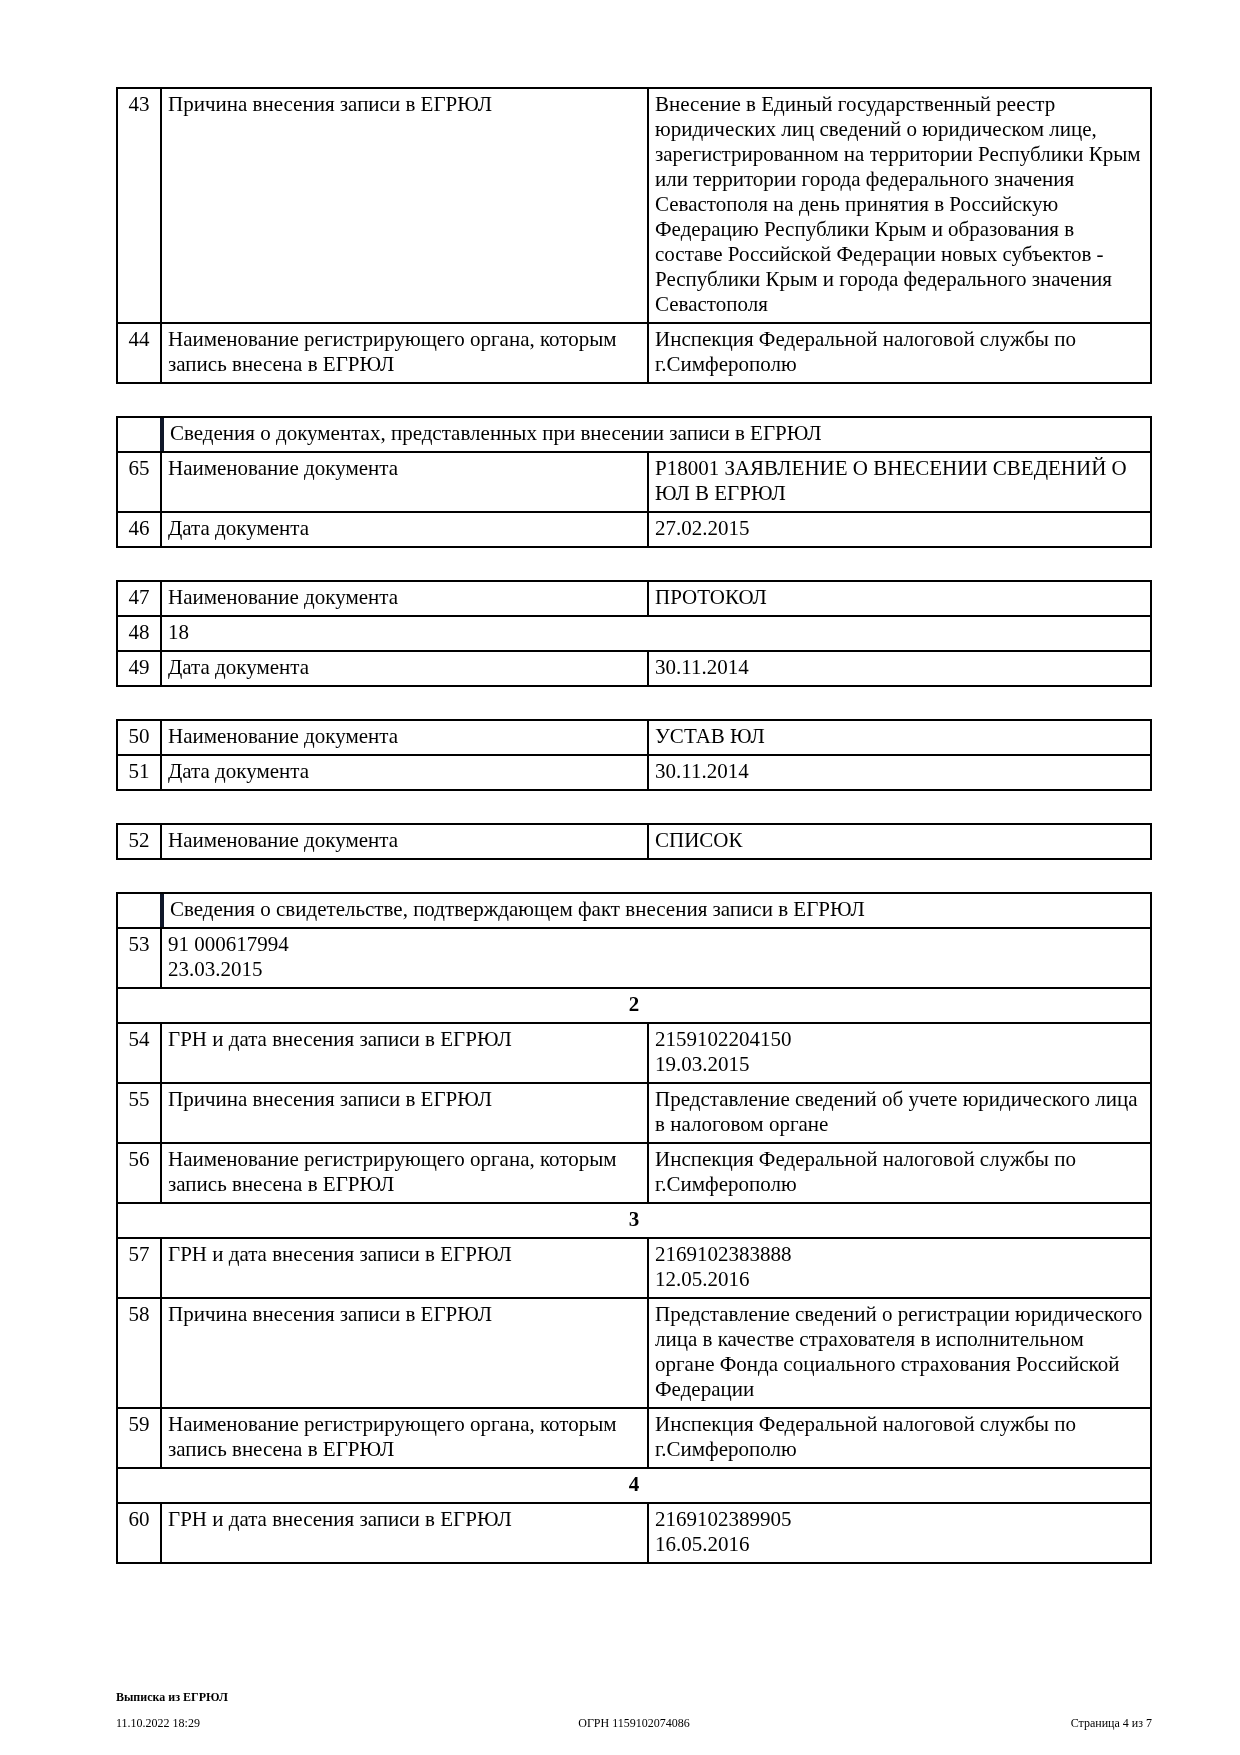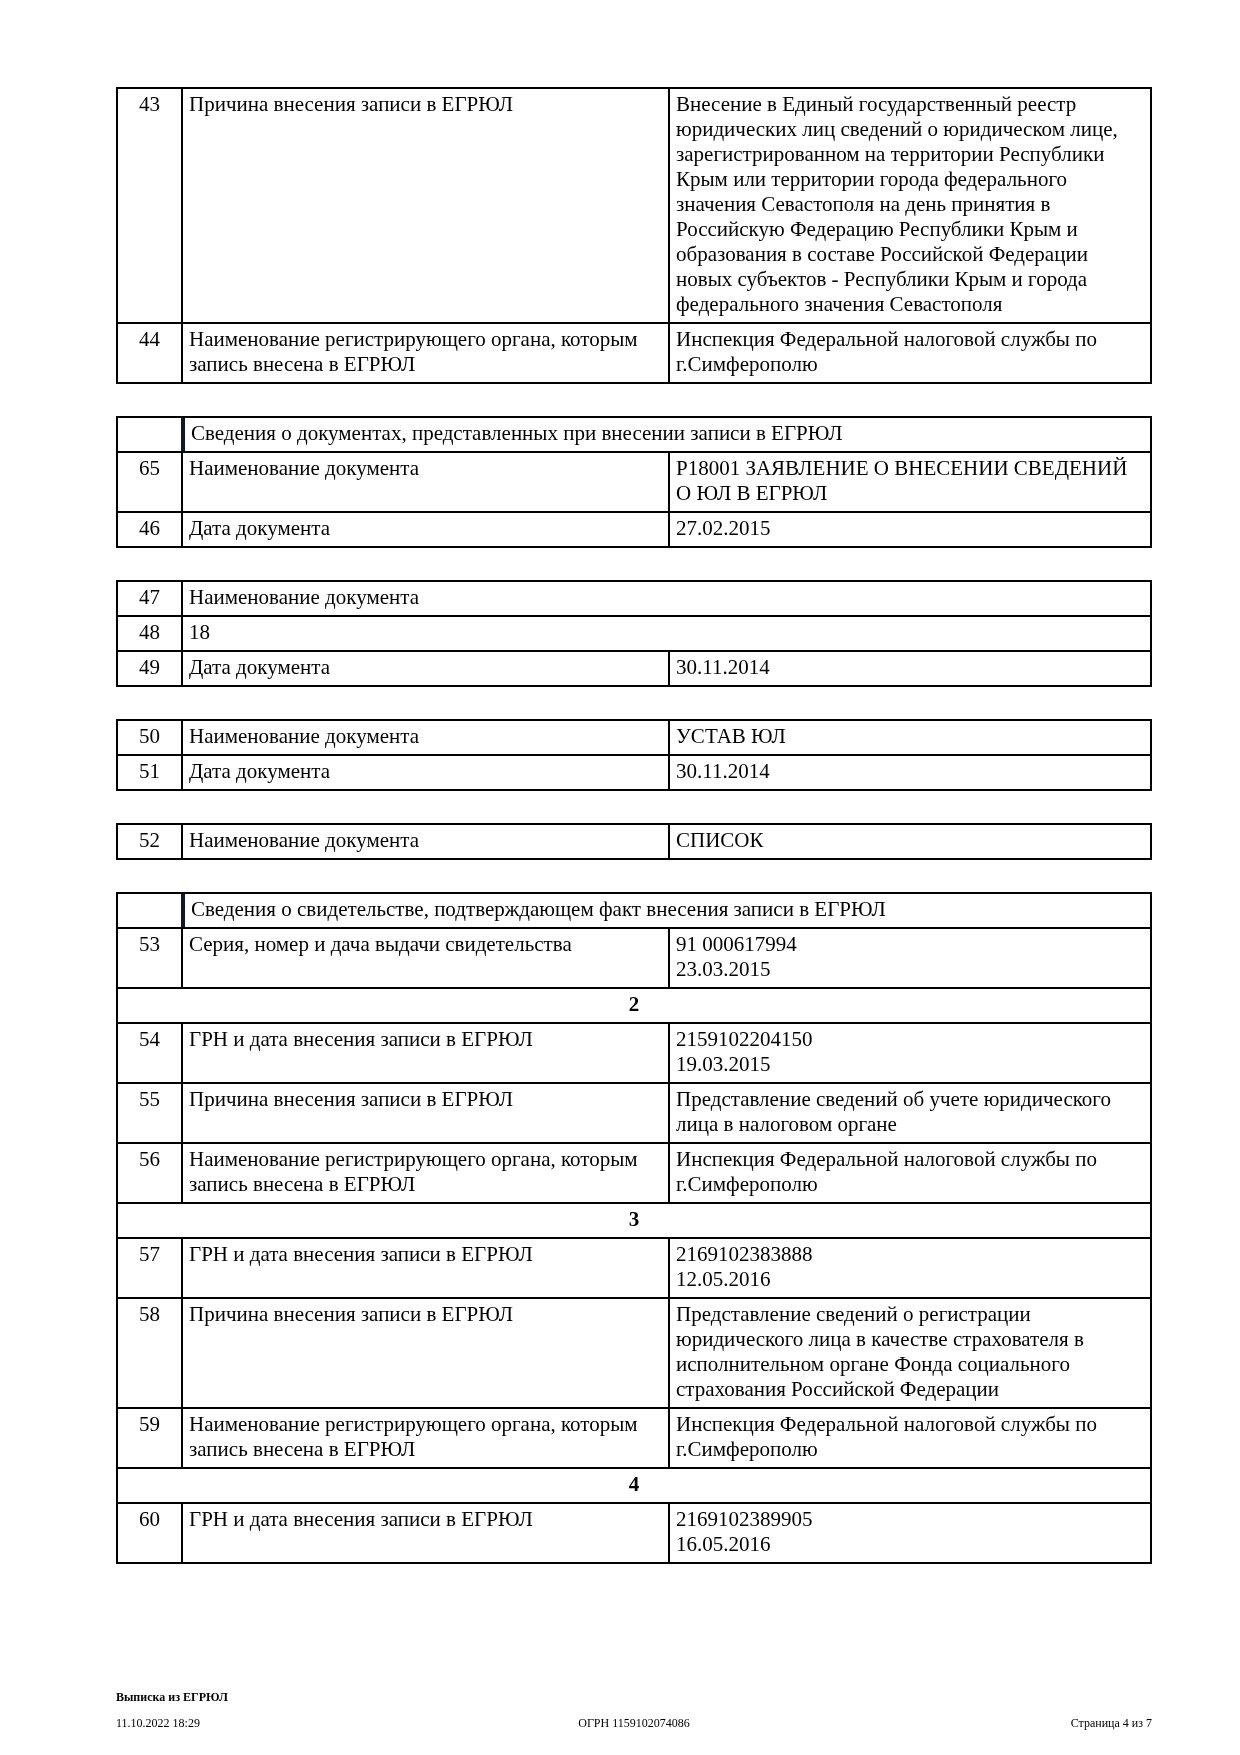--- a/index.html
+++ b/index.html
@@ -21,21 +21,21 @@
     margin-bottom: 32px;
   }
   .row { display: flex; border-top: 2px solid #000; }
   .block .row:first-child { border-top: none; }
   .cell {
     font-size: 21px;
     line-height: 25px;
     padding: 3px 6px 5px 6px;
   }
   .cell.num {
-    width: 63px; flex: none;
+    width: 42px; flex: none;
     text-align: center;
     padding-left: 2px; padding-right: 2px;
   }
   .cell.label {
     width: 487px; flex: none;
     border-left: 2px solid #000;
   }
   .cell.value {
     flex: 1;
     border-left: 2px solid #000;
@@ -94,20 +94,21 @@
       <div class="row field-row">
         <div class="cell num">46</div>
         <div class="cell label">Дата документа</div>
         <div class="cell value">27.02.2015</div>
       </div>
     </div>
     <div class="block">
       <div class="row field-row">
         <div class="cell num">47</div>
         <div class="cell label">Наименование документа</div>
+        <div class="cell value">ПРОТОКОЛ</div>
       </div>
       <div class="row field-row">
         <div class="cell num">48</div>
         <div class="cell value">18</div>
       </div>
       <div class="row field-row">
         <div class="cell num">49</div>
         <div class="cell label">Дата документа</div>
         <div class="cell value">30.11.2014</div>
       </div>
@@ -131,21 +132,20 @@
         <div class="cell value">СПИСОК</div>
       </div>
     </div>
     <div class="block">
       <div class="row section-row">
         <div class="cell num"></div>
         <div class="cell section-header-cell">Сведения о свидетельстве, подтверждающем факт внесения записи в ЕГРЮЛ</div>
       </div>
       <div class="row field-row">
         <div class="cell num">53</div>
-        <div class="cell label">Серия, номер и дача выдачи свидетельства</div>
         <div class="cell value">91 000617994
 23.03.2015</div>
       </div>
       <div class="row group-row">
         <div class="cell group-cell">2</div>
       </div>
       <div class="row field-row">
         <div class="cell num">54</div>
         <div class="cell label">ГРН и дата внесения записи в ЕГРЮЛ</div>
         <div class="cell value">2159102204150

